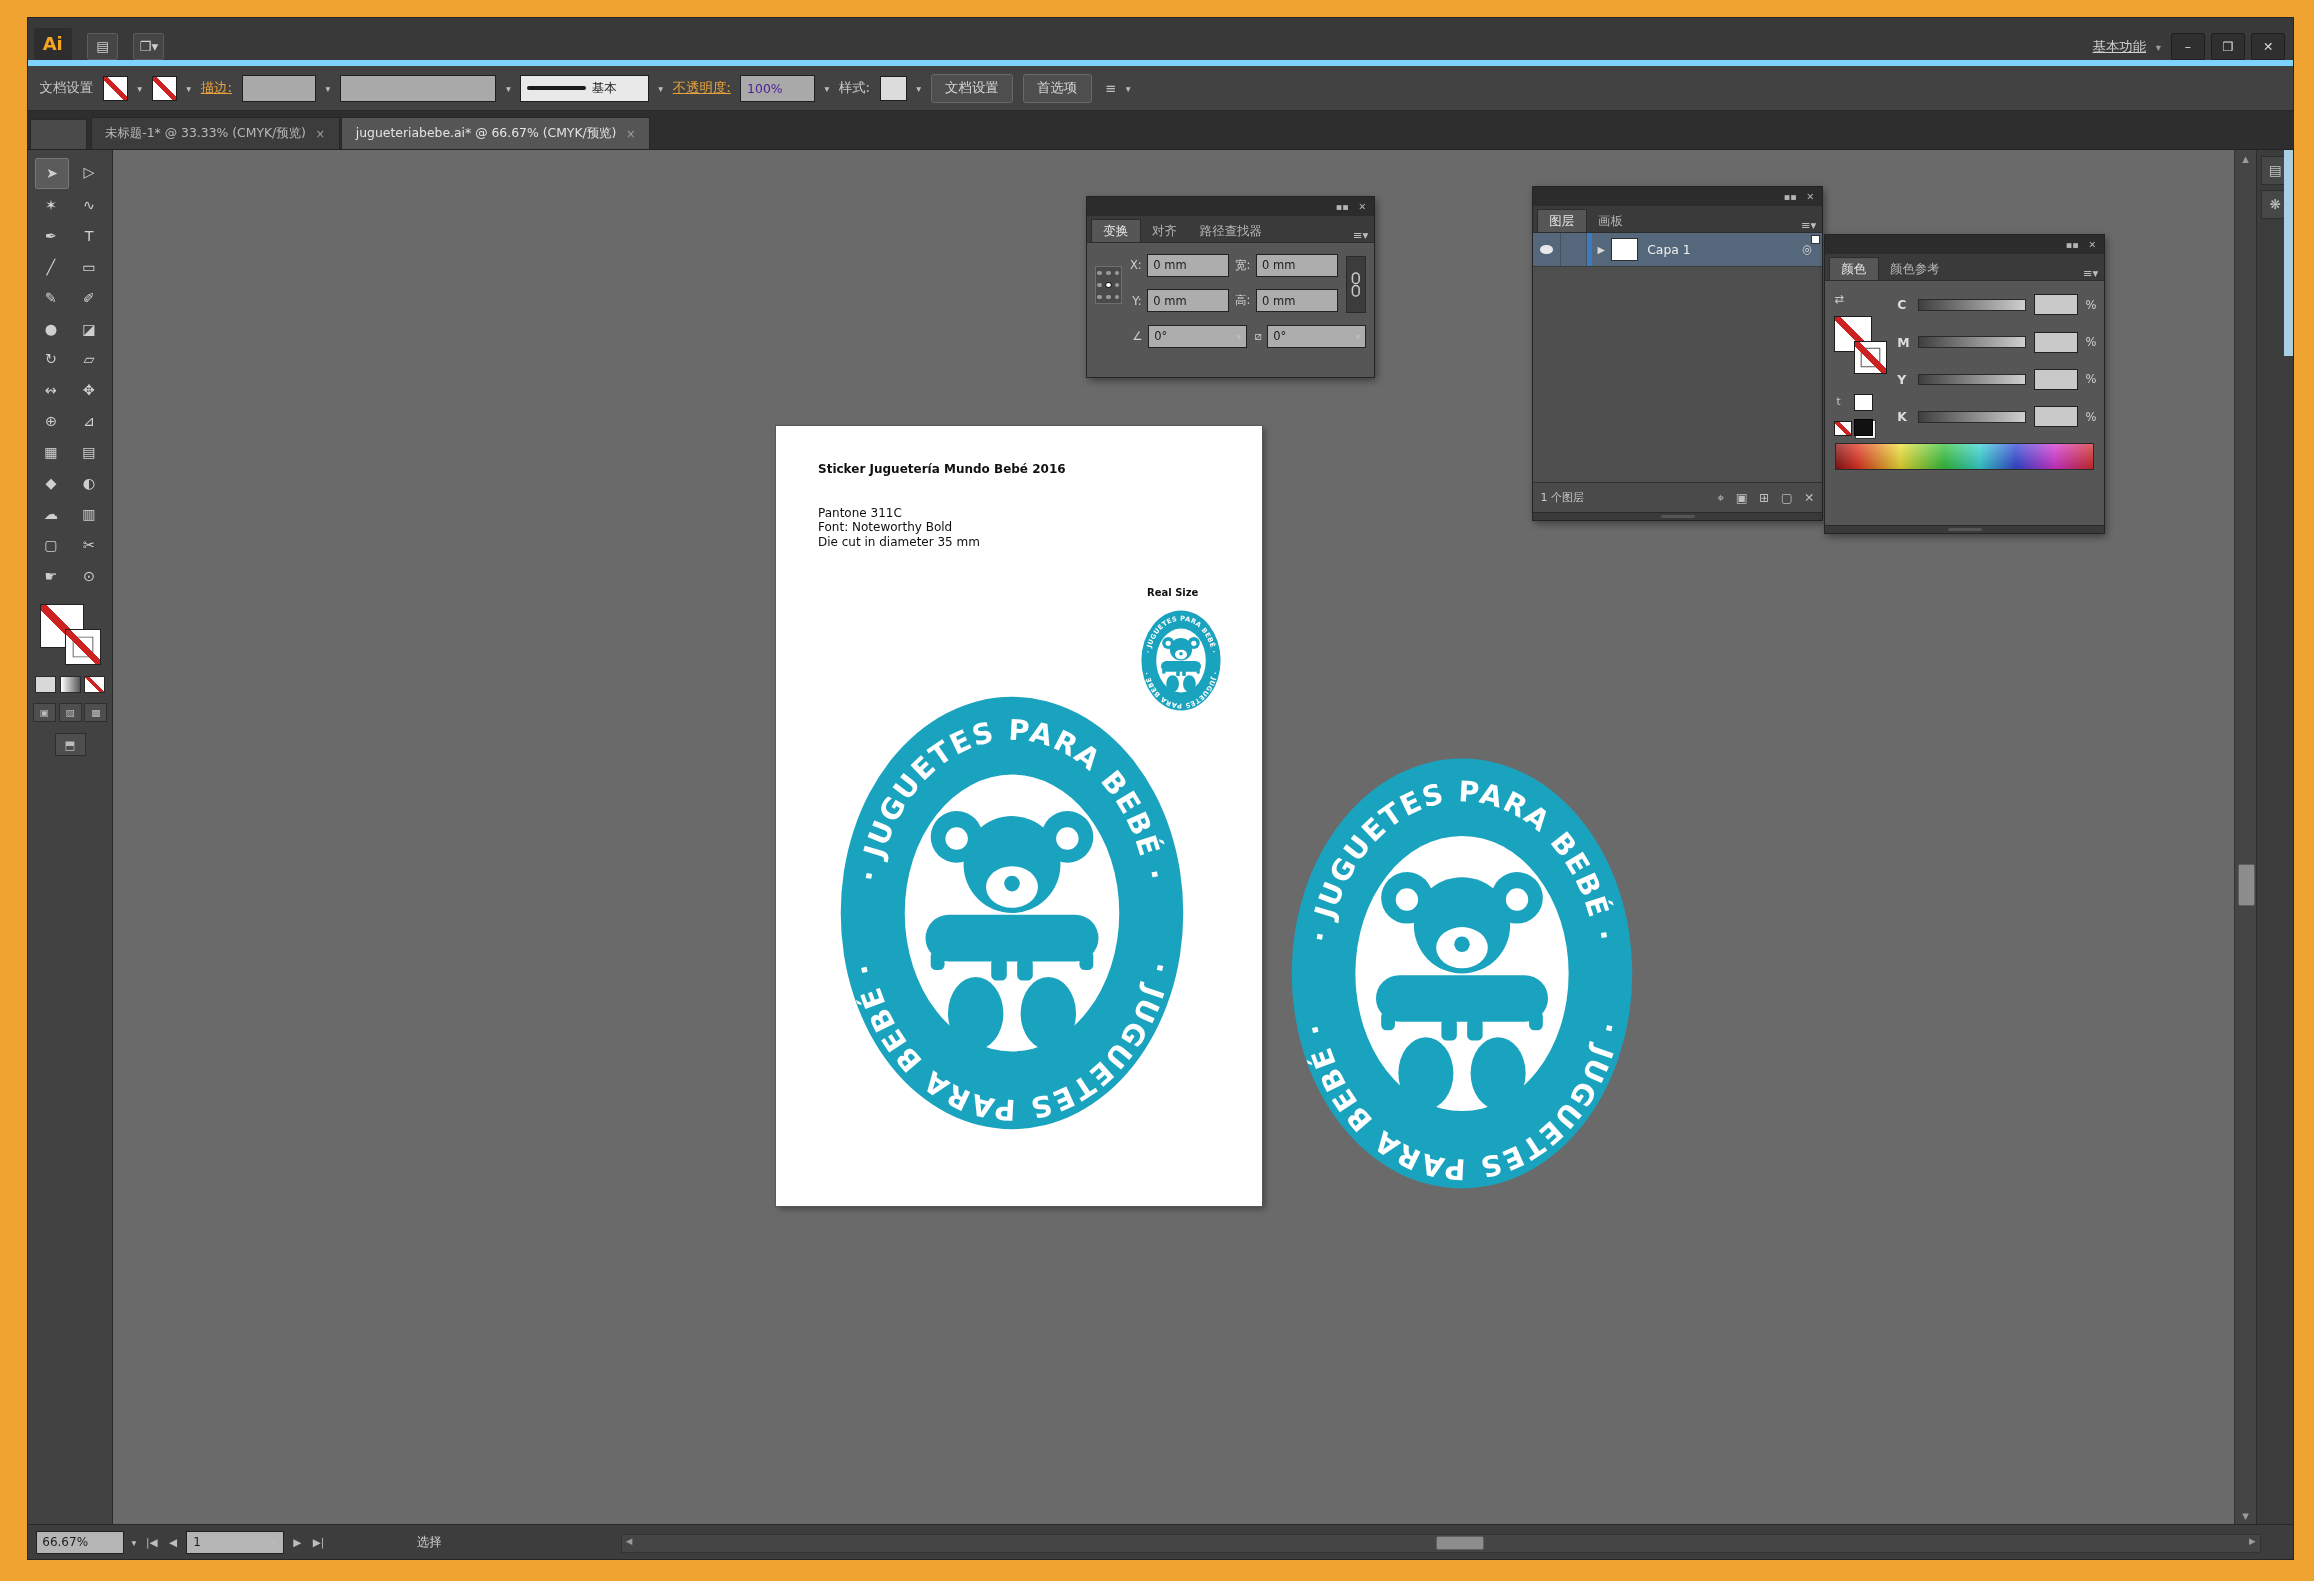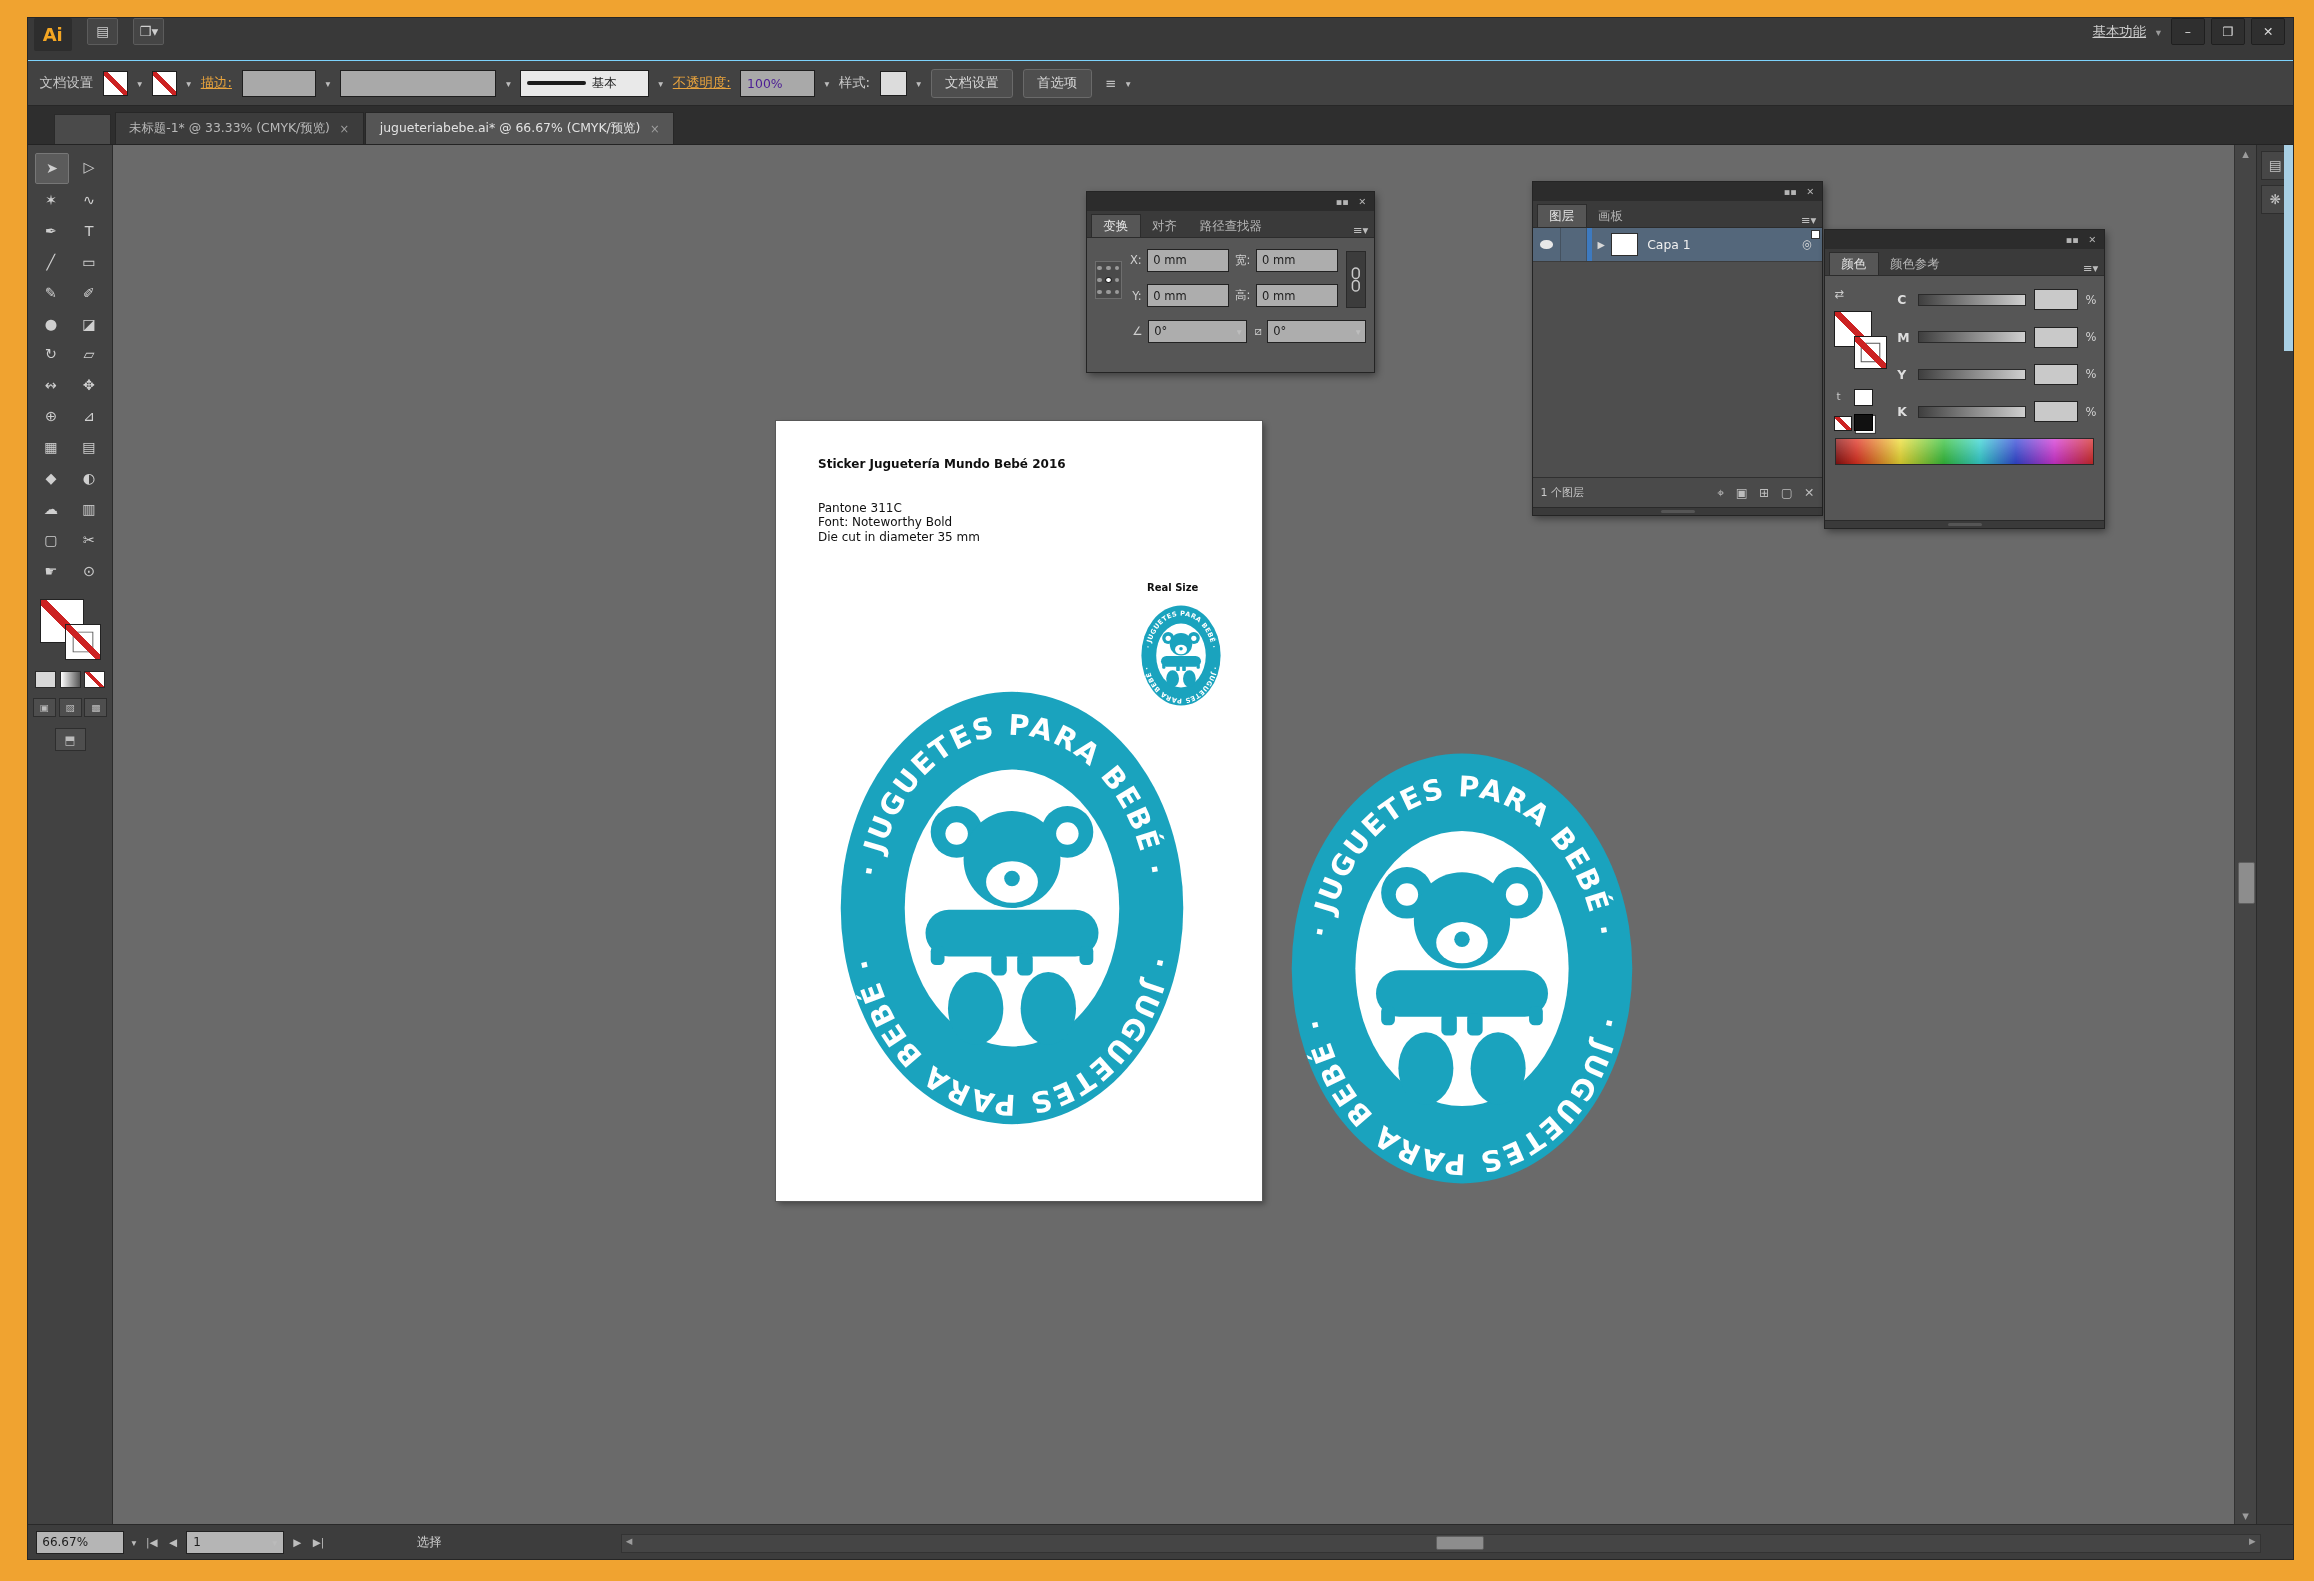--- a/index.html
+++ b/index.html
@@ -1,20 +1,20 @@
 <!DOCTYPE html>
 <html><head>
 <meta charset="utf-8">
 <style>
   html,body{margin:0;padding:0;}
   body{width:2314px;height:1581px;overflow:hidden;font-family:"DejaVu Sans","Liberation Sans",sans-serif;}
   .frame{position:absolute;inset:0;background:#F0A330;}
   .window{position:absolute;left:27px;top:17px;width:2265px;height:1541px;background:#3b3b3b;border:1px solid #262626;display:flex;flex-direction:column;}
   
-  .menubar{height:42px;background:#393939;display:flex;align-items:flex-start;border-bottom:1px solid #7dd3fc;flex:0 0 auto;}
+  .menubar{height:42px;background:#393939;display:flex;align-items:flex-end;border-bottom:6px solid #7dd3fc;flex:0 0 auto;}
   .ai-logo{width:38px;height:32.5px;margin-left:5.7px;background:#2d2d2d;color:#f4a623;font-weight:bold;font-size:18px;display:flex;align-items:center;justify-content:center;border-radius:1.9px;}
   .menus{display:flex;align-items:center;margin-left:13.4px;gap:3.8px;}
   .menu-item{color:#cfcfcf;font-size:14.3px;padding:3.8px 9.6px;white-space:nowrap;}
   .menu-item.boxed{border:1px solid #8a8a8a;border-radius:1.9px;background:#454545;}
   .mb-icon{width:29px;height:25px;border:1px solid #5c5c5c;border-radius:1.9px;background:#454545;color:#cfcfcf;display:flex;align-items:center;justify-content:center;font-size:13.4px;margin-left:15.3px;}
   .mb-right{margin-left:auto;display:flex;align-items:center;gap:9.6px;margin-right:7.6px;}
   .workspace{color:#cfcfcf;font-size:13.4px;text-decoration:underline;}
   .ws-caret{color:#9a9a9a;font-size:10.5px;}
   .winbtns{display:flex;gap:5.7px;}
   .winbtn{width:32.5px;height:25px;background:#2f2f2f;border:1px solid #1f1f1f;color:#dcdcdc;font-size:12.4px;display:flex;align-items:center;justify-content:center;border-radius:1.9px;}
@@ -27,21 +27,21 @@
   .mini-caret{color:#bdbdbd;font-size:9.6px;}
   .cb-field{height:25px;background:#a9a9a9;border:1px solid #1f1f1f;color:#4c1d95;font-size:12.4px;display:flex;align-items:center;padding:0 5.7px;}
   .cb-field.wide{width:143px;}
   .cb-field.small{width:61px;}
   .stroke-preview{width:115px;height:25px;background:#e9e9e9;border:1px solid #1f1f1f;display:flex;align-items:center;gap:5.7px;padding:0 5.7px;color:#222;font-size:12.4px;}
   .stroke-line{flex:0 0 59px;height:3.8px;background:#1c1c1c;border-radius:1.9px;}
   .cb-btn{height:27px;background:#4e4e4e;border:1px solid #6a6a6a;border-radius:2.9px;color:#d4d4d4;font-size:13.4px;display:flex;align-items:center;padding:0 13.4px;white-space:nowrap;}
   .style-swatch{width:25px;height:23px;background:#dcdcdc;border:1px solid #1f1f1f;}
   .cb-menu{color:#bdbdbd;font-size:13.4px;margin-left:3.8px;}
   
-  .tabbar{height:38px;background:#2e2e2e;display:flex;align-items:flex-end;flex:0 0 auto;border-bottom:1px solid #232323;padding-left:24px;}
+  .tabbar{height:38px;background:#2e2e2e;display:flex;align-items:flex-end;flex:0 0 auto;border-bottom:1px solid #232323;}
   .tool-dock-header{width:55px;height:29px;margin:0 3.8px 0 1.9px;background:#4a4a4a;border:1px solid #2a2a2a;border-bottom:none;}
   .doc-tab{height:31px;display:flex;align-items:center;gap:9.6px;padding:0 13.4px;font-size:12.4px;color:#b9b9b9;background:#3c3c3c;border:1px solid #272727;border-bottom:none;margin-right:1.9px;white-space:nowrap;}
   .doc-tab.active{background:#555555;color:#e3e3e3;}
   .doc-tab .close{color:#9f9f9f;font-size:11.5px;}
   
   .main{flex:1 1 auto;display:flex;min-height:0;position:relative;}
   .toolbox{flex:0 0 84px;background:#424242;border-right:1px solid #2b2b2b;padding-top:7.6px;display:flex;flex-direction:column;align-items:center;}
   .tool-grid{display:grid;grid-template-columns:32.5px 32.5px;gap:1.9px 5.7px;}
   .tool-btn{width:32.5px;height:29px;display:flex;align-items:center;justify-content:center;color:#cfcfcf;font-size:14.3px;border-radius:1.9px;}
   .tool-btn.active{background:#5b5b5b;border:1px solid #777;}

